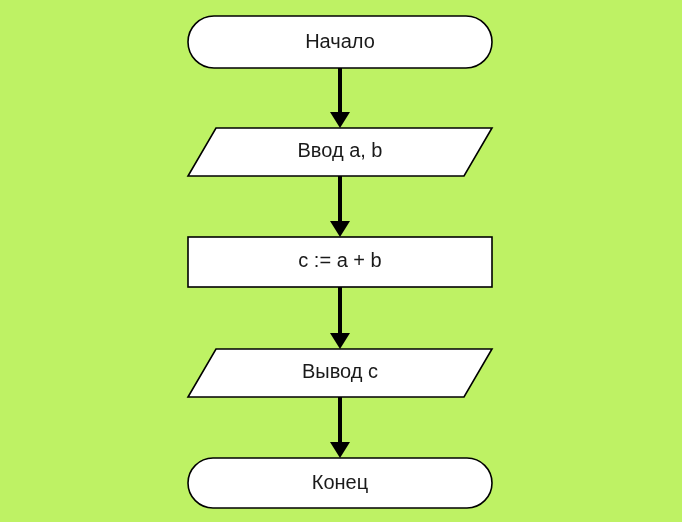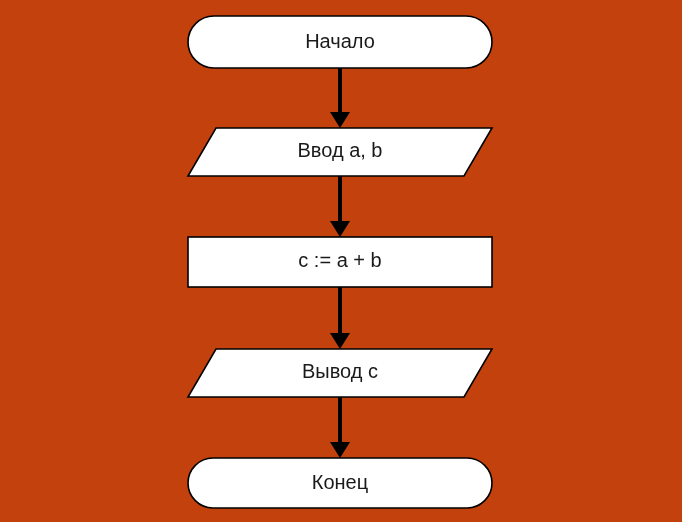--- a/index.html
+++ b/index.html
@@ -8,21 +8,21 @@
     padding: 0;
     background: #ffffff;
   }
   body {
     font-family: "Liberation Sans", "DejaVu Sans", sans-serif;
   }
   #canvas {
     position: relative;
     width: 682px;
     height: 522px;
-    background: #c2410c;
+    background: #bef264;
     overflow: hidden;
   }
   #flow-svg {
     position: absolute;
     left: 0;
     top: 0;
     width: 682px;
     height: 522px;
     display: block;
   }

